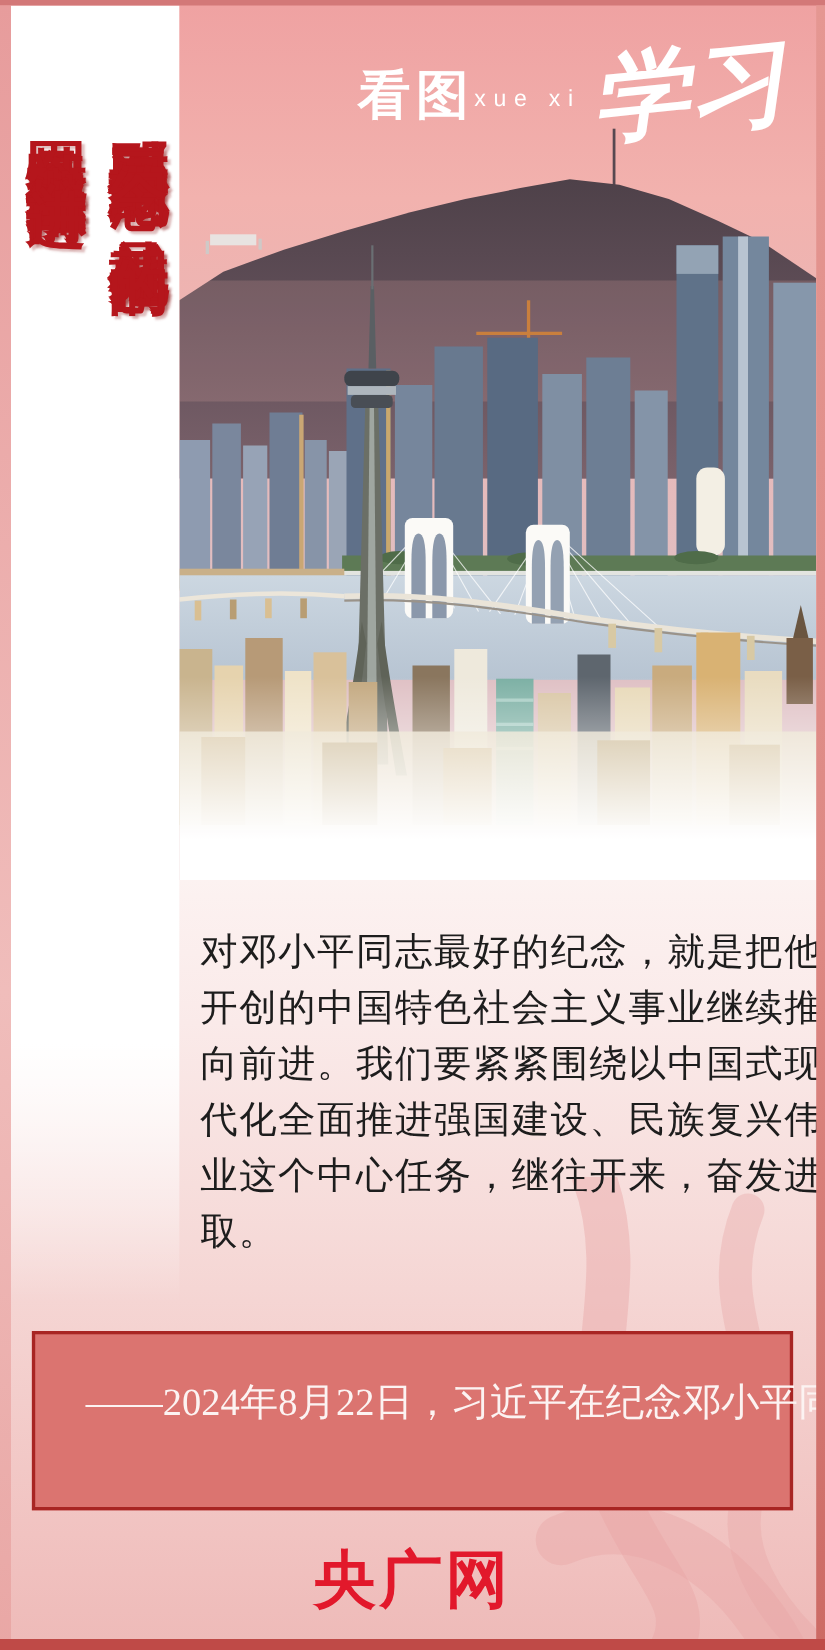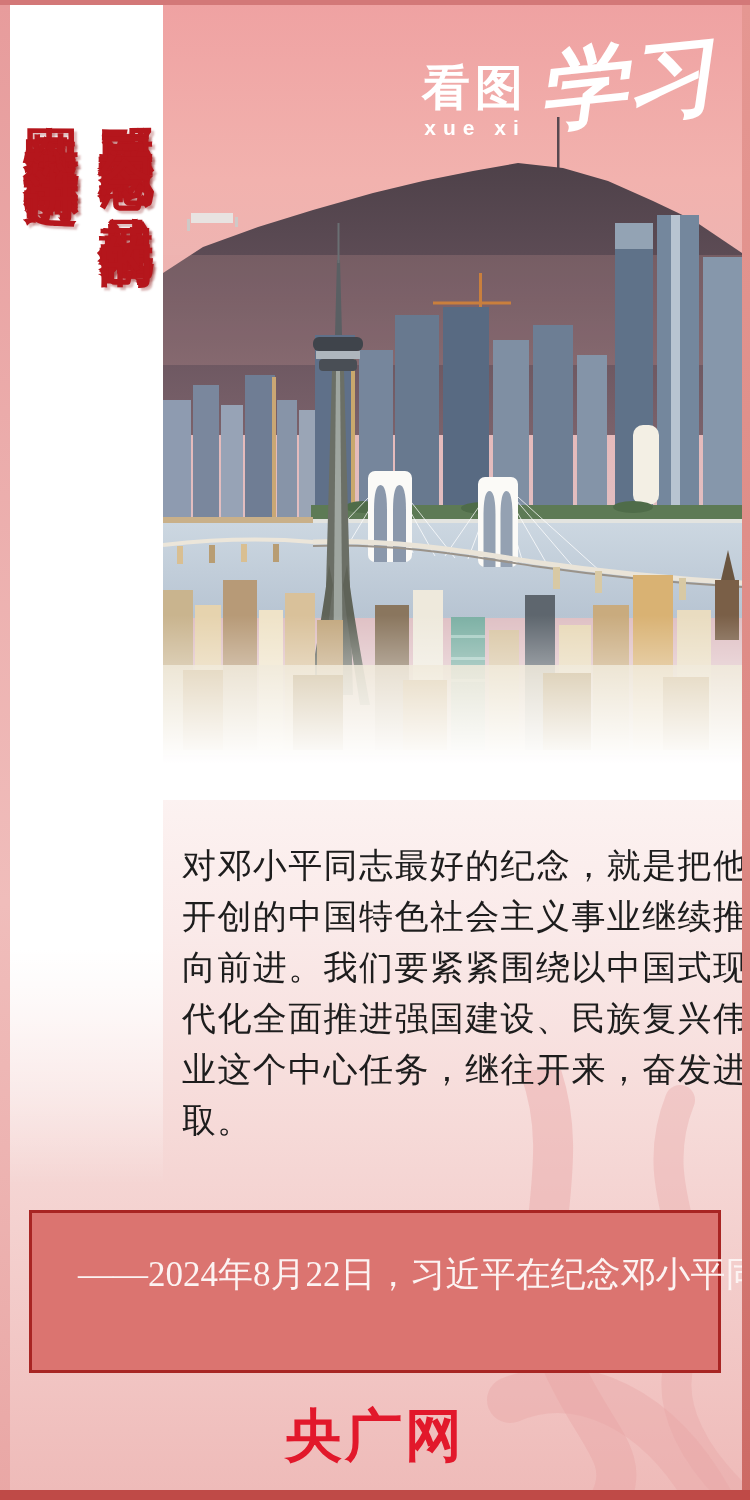--- a/index.html
+++ b/index.html
@@ -33,23 +33,23 @@
     color:#b5161c;
     text-shadow:3px 3px 2px rgba(150,40,40,0.30);
   }
 
   
   .photo{position:absolute;left:163px;top:5px;width:579px;height:795px;z-index:3;}
   .photo svg{display:block;}
 
   
   .brand-logo{position:absolute;top:40px;right:36px;z-index:20;display:flex;align-items:flex-start;color:#ffffff;}
-  .brand-main-wrap{display:flex;flex-direction:column;align-items:center;margin-top:24px;}
+  .brand-main-wrap{display:flex;flex-direction:row;align-items:center;margin-top:24px;}
   .brand-main{font-family:"Liberation Sans","DejaVu Sans",sans-serif;font-weight:900;font-size:48px;letter-spacing:5px;line-height:1;}
-  .brand-pinyin{font-family:"Liberation Sans","DejaVu Sans",sans-serif;font-weight:bold;font-size:21px;letter-spacing:7px;margin-top:4px;}
+  .brand-pinyin{font-family:"Liberation Sans","DejaVu Sans",sans-serif;font-weight:normal;font-size:21px;letter-spacing:7px;margin-top:4px;}
   .brand-calligraphy{font-size:88px;font-style:italic;font-weight:bold;line-height:1;margin-left:10px;transform:rotate(-6deg);}
 
   
   .quote-paragraph{
     position:absolute;left:182px;top:840px;width:566px;z-index:6;
     font-size:34px;line-height:51px;letter-spacing:1px;color:#1d1d1d;
     text-align:justify;
   }
 
   

